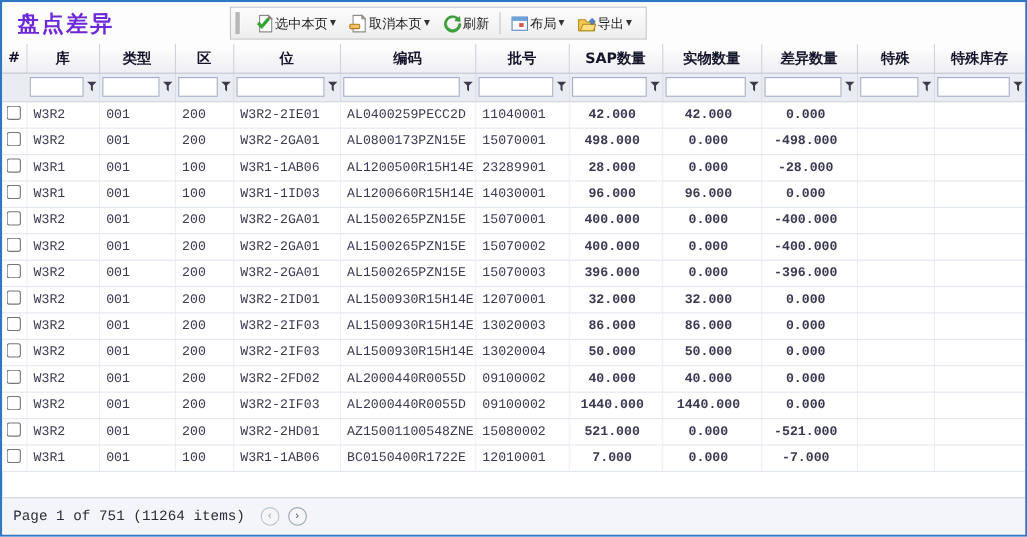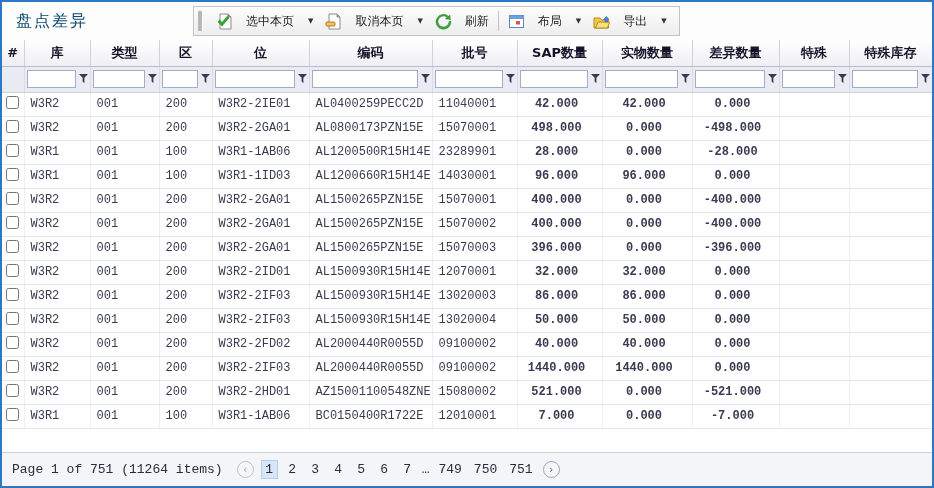--- a/index.html
+++ b/index.html
@@ -12,37 +12,37 @@
     overflow: hidden;
   }
   
   .titlebar {
     height: 38px; flex: 0 0 38px;
     display: flex; align-items: center;
     background: #fdfdfe;
     padding-left: 14px;
   }
   .title {
-    color: #0c4a6e; font-size: 16px; font-weight: normal; letter-spacing: 2px;
+    color: #6d28d9; font-size: 20px; font-weight: bold; letter-spacing: 2px;
   }
   .toolbar {
     margin-left: 105px;
     height: 30px;
     display: flex; align-items: center;
     border: 1px solid #c3c3c3;
     background: linear-gradient(#fdfdfd, #ededed);
     padding: 0 6px 0 4px;
   }
   .grip {
     width: 5px; height: 20px; margin-right: 7px;
     background: #b7b7b7;
     border-right: 1px solid #fff;
   }
   .tb-btn {
-    display: flex; align-items: center; gap: 13px;
+    display: flex; align-items: center; gap: 1px;
     background: transparent; border: none;
     font-family: "DejaVu Sans", sans-serif;
     font-size: 12px; color: #1c1c1c;
     padding: 3px 6px; cursor: pointer; white-space: nowrap;
   }
   .caret { font-size: 7px; color: #333; margin-left: 1px; }
   .tb-sep { width: 1px; height: 20px; background: #c3c3c3; margin: 0 3px; }
   .icon16 { width: 17px; height: 17px; display: inline-block; }
   
   .grid { flex: 1 1 auto; overflow: hidden; }
@@ -505,17 +505,16 @@
             <td></td>
             <td></td>
           </tr>
         </tbody>
     </table>
   </div>
 
   <div class="pager">
     <span class="pager-summary">Page 1 of 751 (11264 items)</span>
     <button class="pg-circle">‹</button>
-    <span id="page-numbers"><span class="pg-num current">1</span><span class="pg-num">2</span><span class="pg-num">3</span><span class="pg-num">4</span><span class="pg-num">5</span><span class="pg-num">6</span><span class="pg-num">7</span><span class="pg-ellipsis">…</span><span class="pg-num">749</span><span class="pg-num">750</span><span class="pg-num">751</span></span>
     <button class="pg-circle enabled">›</button>
   </div>
 
 </div>
 
 </body></html>

